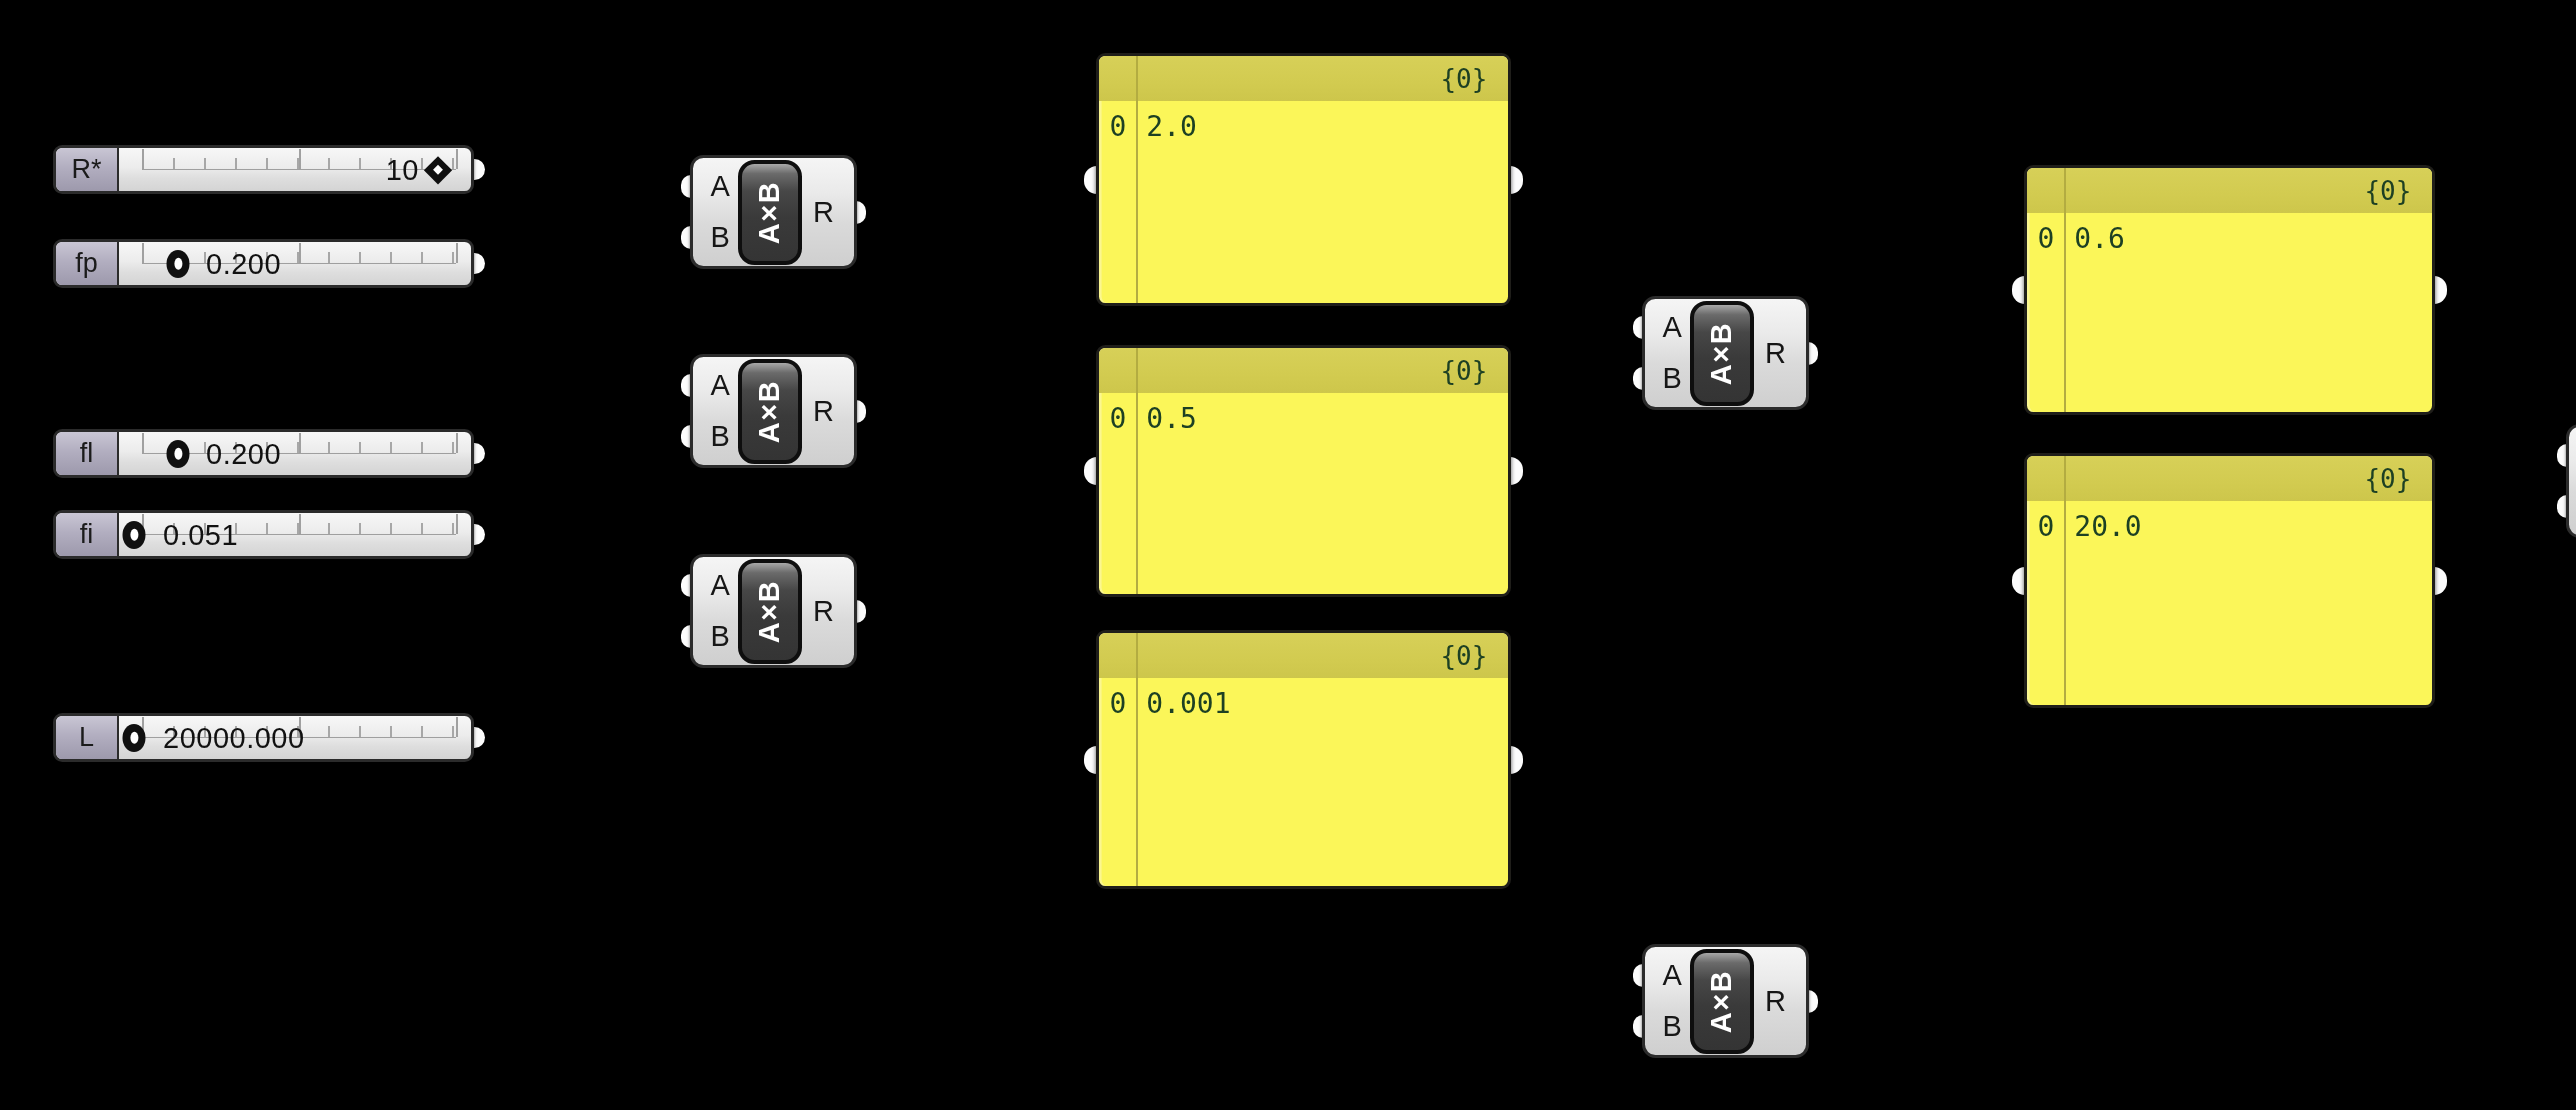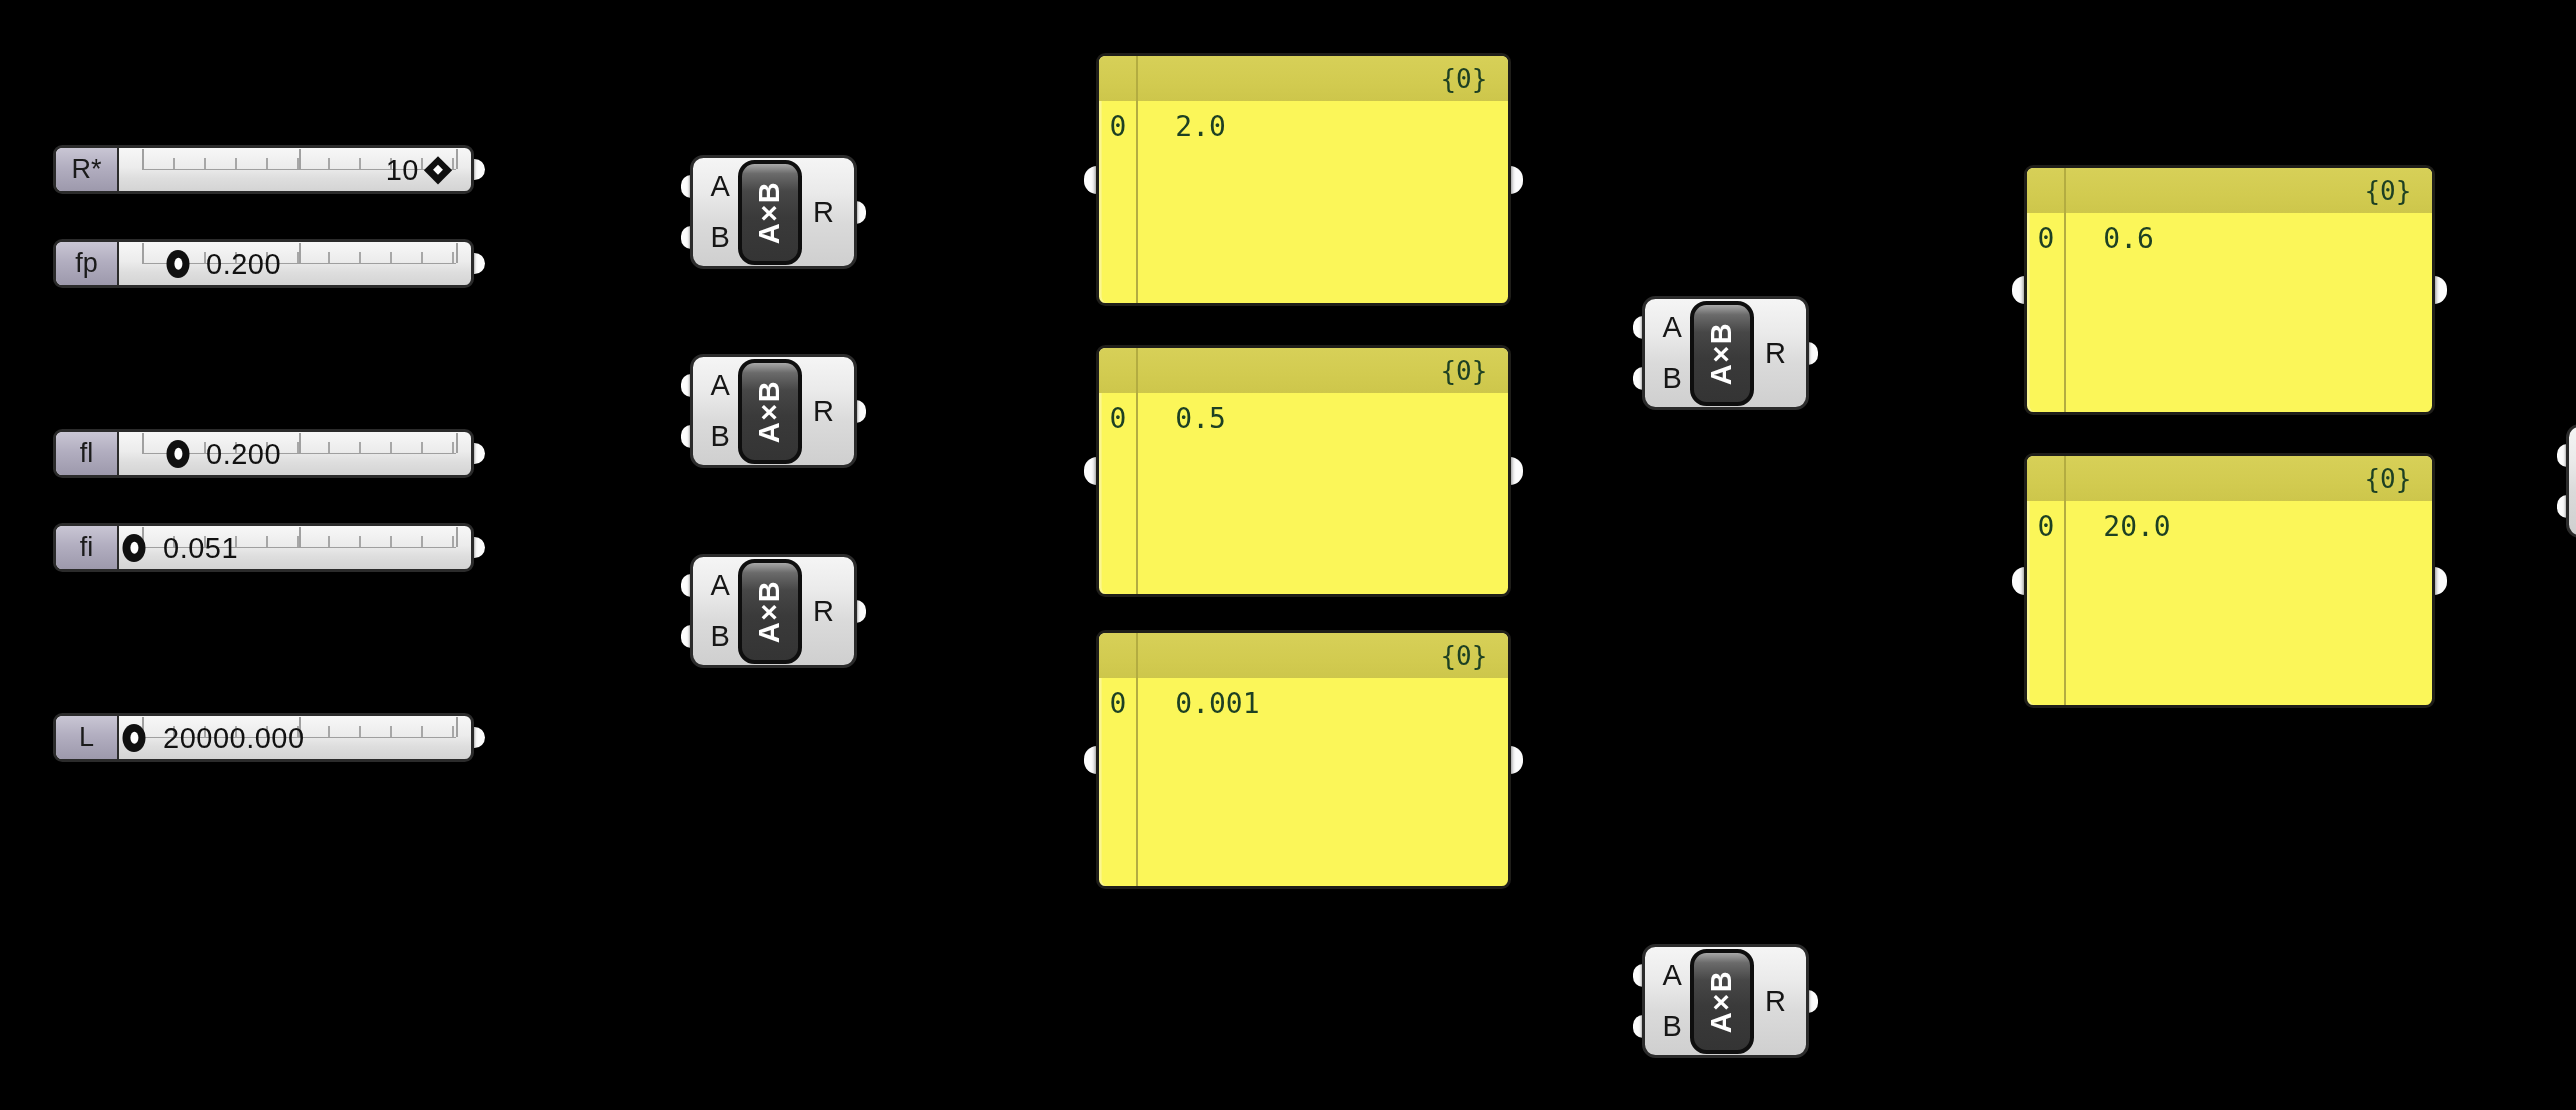--- a/index.html
+++ b/index.html
@@ -125,21 +125,21 @@
   .panel .p-line {
     position:absolute; left:37px; top:0; bottom:0; width:2.1px;
     background:#b3ac41; z-index:2;
   }
   .panel .p-row {
     position:absolute; left:0; right:0; top:54px; z-index:3;
     display:flex; align-items:flex-start;
     font-family:"DejaVu Sans Mono",monospace; font-size:28px; color:#1d4023;
   }
   .panel .p-idx { width:38px; text-align:center; }
-  .panel .p-val { padding-left:9.3px;margin-left:29px; }
+  .panel .p-val { padding-left:9.3px; }
 </style>
 </head>
 <body>
 
 <div id="canvas">
 
   <div class="slider" style="top:145px">
     <div class="nub"></div>
     <div class="s-frame">
       <div class="s-label">R*</div>
@@ -178,21 +178,21 @@
         <div class="ticks"></div>
         <div class="t-major" style="left:0"></div>
         <div class="t-major" style="left:157px"></div>
         <div class="t-major" style="left:314px"></div>
       </div>
       <div class="s-value" style="left:150px">0.200</div>
     </div>
     <div class="grip ring" style="left:125px"></div>
   </div>
 
-  <div class="slider" style="top:523px">
+  <div class="slider" style="top:510px">
     <div class="nub"></div>
     <div class="s-frame">
       <div class="s-label">fi</div>
       <div class="ruler">
         <div class="ticks"></div>
         <div class="t-major" style="left:0"></div>
         <div class="t-major" style="left:157px"></div>
         <div class="t-major" style="left:314px"></div>
       </div>
       <div class="s-value" style="left:107px">0.051</div>

